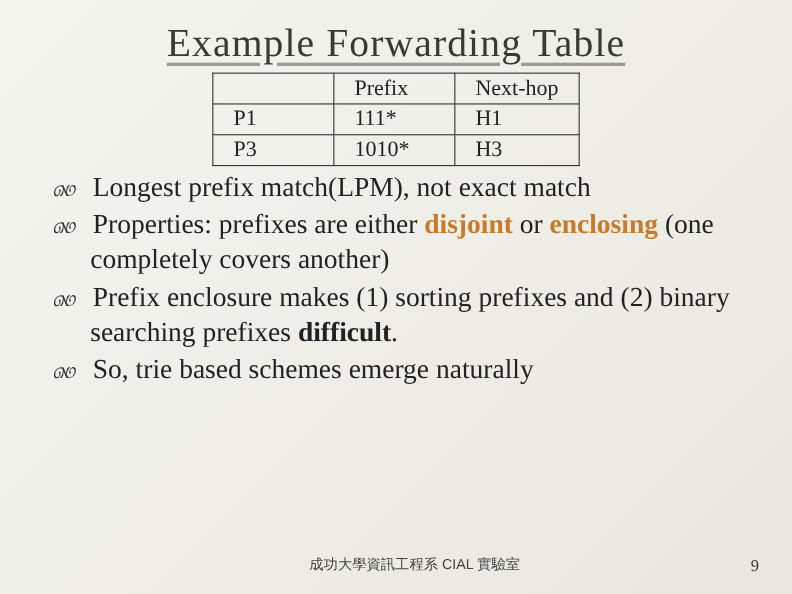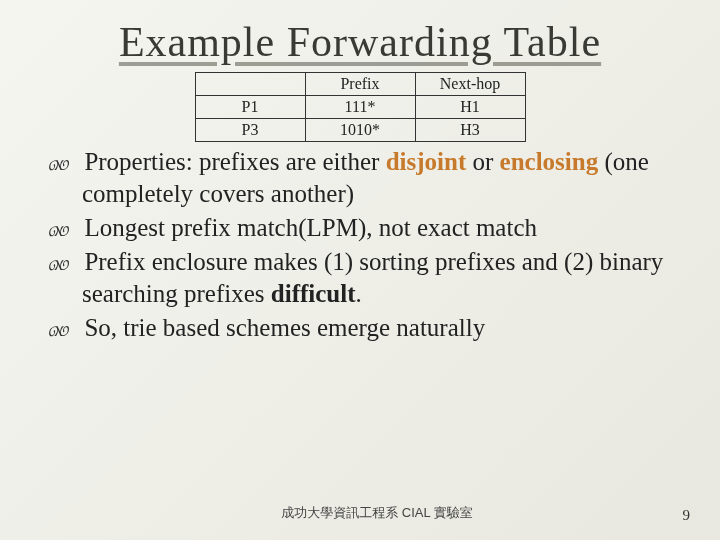--- a/index.html
+++ b/index.html
@@ -10,40 +10,40 @@
     font-family: Georgia, 'Times New Roman', serif;
     position: relative;
     overflow: hidden;
   }
   .slide {
     padding: 18px 40px 20px 40px;
     height: 100%;
     position: relative;
   }
   .title {
-    font-size: 42px;
+    font-size: 36px;
     font-weight: 400;
     color: #3a3a35;
     text-align: center;
     letter-spacing: 1px;
     margin-bottom: 6px;
     text-decoration: underline;
     text-decoration-color: rgba(100,100,90,0.6);
     text-underline-offset: 6px;
   }
   .tbl {
     border-collapse: collapse;
     margin: 0 auto 4px auto;
   }
   .tbl td, .tbl th {
     border: 1px solid #333;
     padding: 2px 18px;
-    font-size: 16px;
+    font-size: 20px;
     font-weight: 400;
-    text-align: center;
+    text-align: left;
     color: #222;
     min-width: 110px;
   }
   .tbl th { font-weight: 400; }
   .body-list {
     list-style: none;
     padding: 0 8px;
   }
   .body-list li {
     font-size: 25px;
@@ -100,24 +100,24 @@
     <tr>
       <td>P3</td>
       <td>1010*</td>
       <td>H3</td>
     </tr>
   </tbody>
     </table>
 
   <ul class="body-list">
     <li>
-      <span>Properties: prefixes are either </span><span class="hl">disjoint</span><span> or </span><span class="hl">enclosing</span><span> (one completely covers another)</span>
+      <span>Longest prefix match(LPM), not exact match</span>
     </li>
     <li>
-      <span>Longest prefix match(LPM), not exact match</span>
+      <span>Properties: prefixes are either </span><span class="hl">disjoint</span><span> or </span><span class="hl">enclosing</span><span> (one completely covers another)</span>
     </li>
     <li>
       <span>Prefix enclosure makes (1) sorting prefixes and (2) binary searching prefixes </span><span class="em-it">difficult</span><span>.</span>
     </li>
     <li>
       <span>So, trie based schemes emerge naturally</span>
     </li>
   </ul>
 
   <div class="footer">成功大學資訊工程系    CIAL 實驗室</div>

